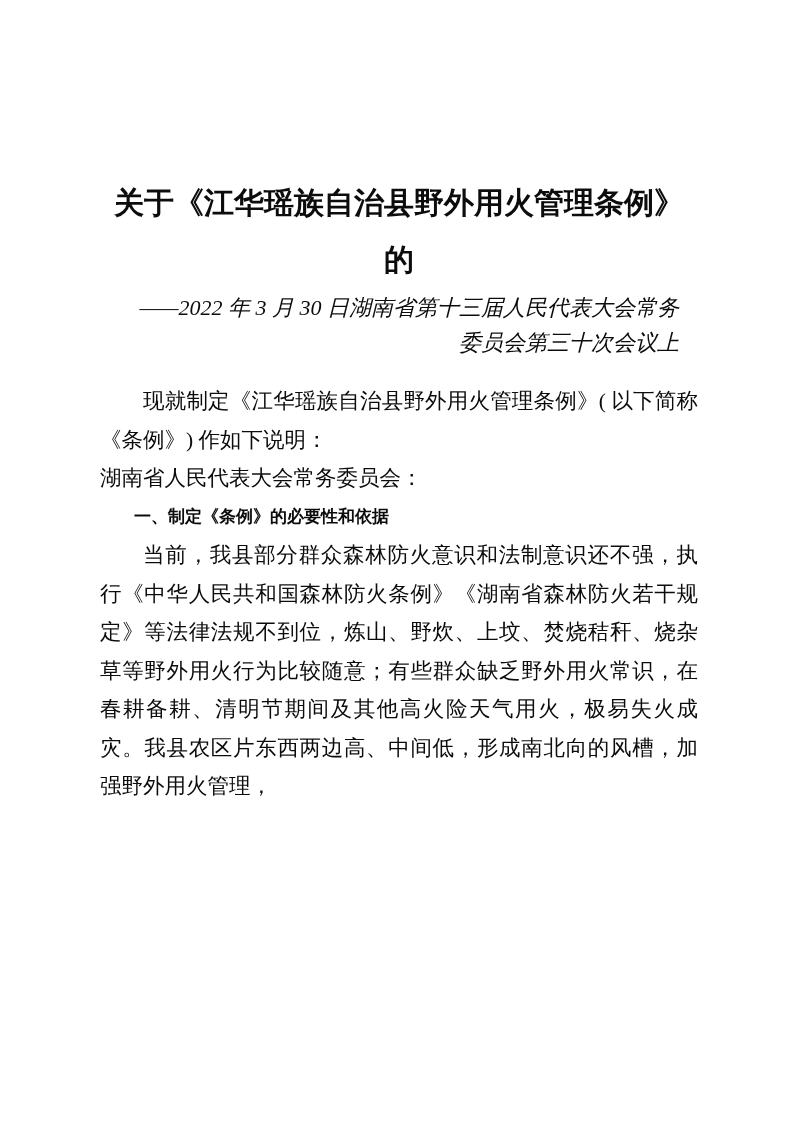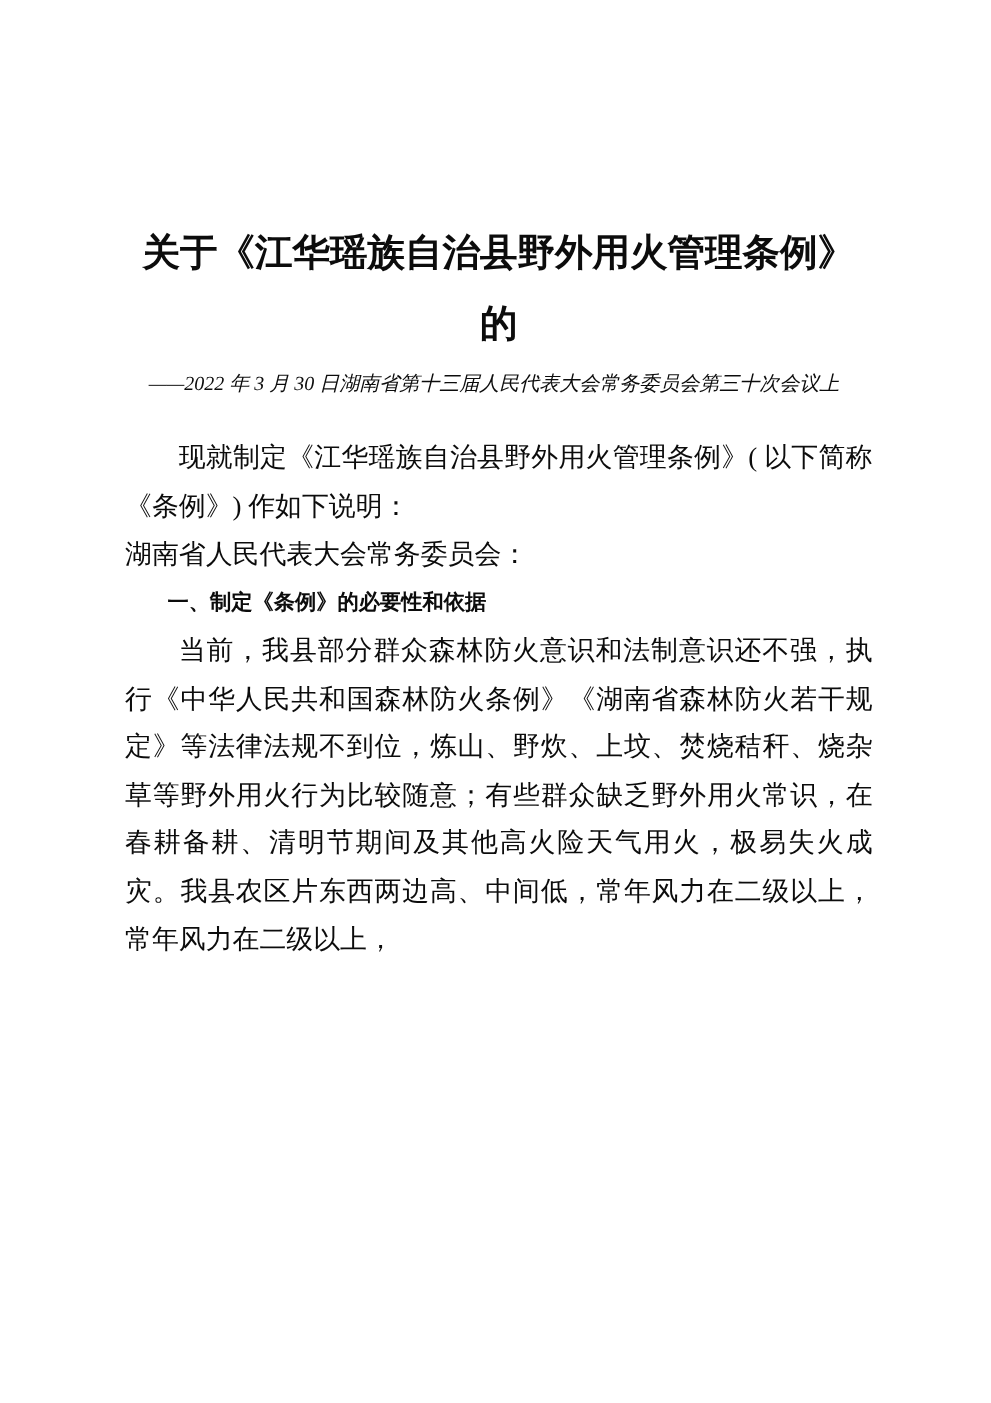--- a/index.html
+++ b/index.html
@@ -27,23 +27,23 @@
     font-size: 30px;
     font-weight: 700;
     line-height: 57px;
     text-align: center;
     letter-spacing: 0;
   }
   .title-line { display: block; }
   .meeting-note {
     margin: 2px auto 0;
     width: 560px;
-    font-size: 16px;
+    font-size: 22px;
     line-height: 35px;
-    text-align: left;
+    text-align: right;
     font-style: italic;
   }
   .presenter {
     margin: 0;
     font-size: 19.5px;
     line-height: 35px;
     text-align: center;
     font-style: italic;
   }
   .doc-body {
@@ -80,17 +80,17 @@
 
 
     <div class="doc-body">
       <p class="para indent">现就制定《江华瑶族自治县野外用火管理条例》( 以下简称《条例》) 作如下说明：</p>
 
       <p class="para">湖南省人民代表大会常务委员会：</p>
 
       <h2 class="section-heading">一、制定《条例》的必要性和依据</h2>
 
 
-      <p class="para indent">当前，我县部分群众森林防火意识和法制意识还不强，执行《中华人民共和国森林防火条例》《湖南省森林防火若干规定》等法律法规不到位，炼山、野炊、上坟、焚烧秸秆、烧杂草等野外用火行为比较随意；有些群众缺乏野外用火常识，在春耕备耕、清明节期间及其他高火险天气用火，极易失火成灾。我县农区片东西两边高、中间低，常年风力在二级以上，常年风力在二级以上，</p>
+      <p class="para indent">当前，我县部分群众森林防火意识和法制意识还不强，执行《中华人民共和国森林防火条例》《湖南省森林防火若干规定》等法律法规不到位，炼山、野炊、上坟、焚烧秸秆、烧杂草等野外用火行为比较随意；有些群众缺乏野外用火常识，在春耕备耕、清明节期间及其他高火险天气用火，极易失火成灾。我县农区片东西两边高、中间低，形成南北向的风槽，加强野外用火管理，</p>
     </div>
 
   </div>
 </div>
 
 </body></html>

